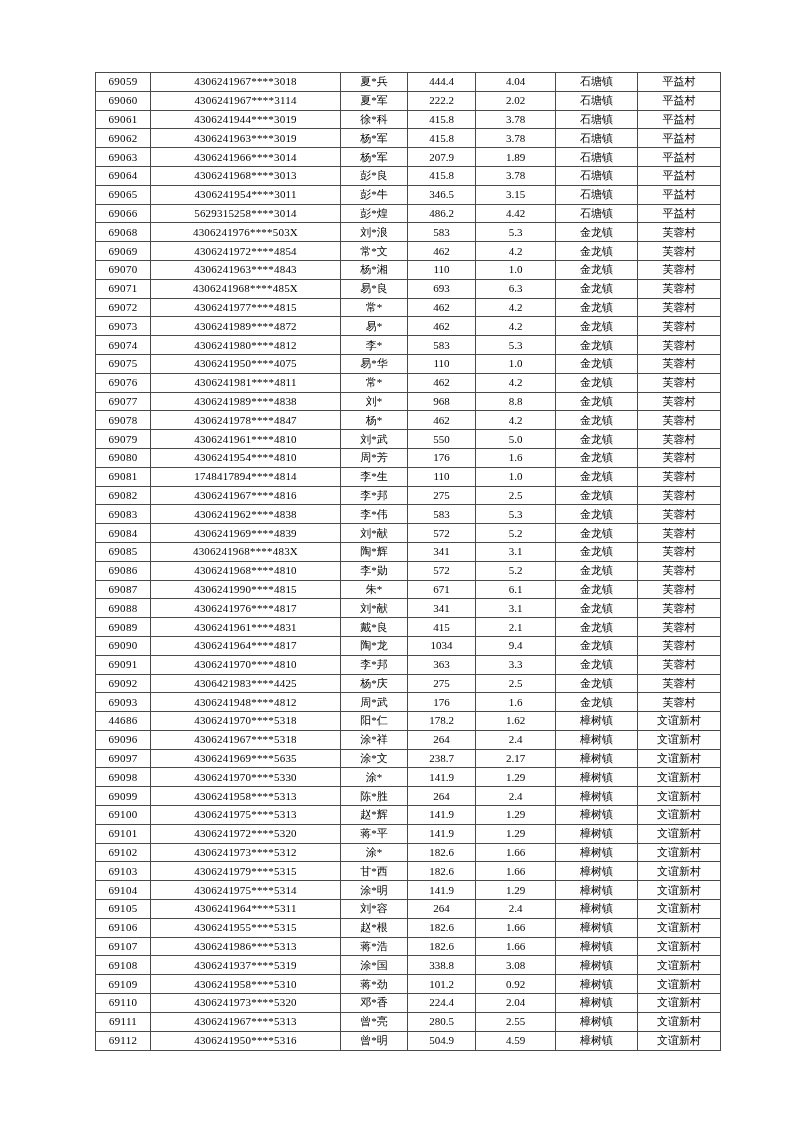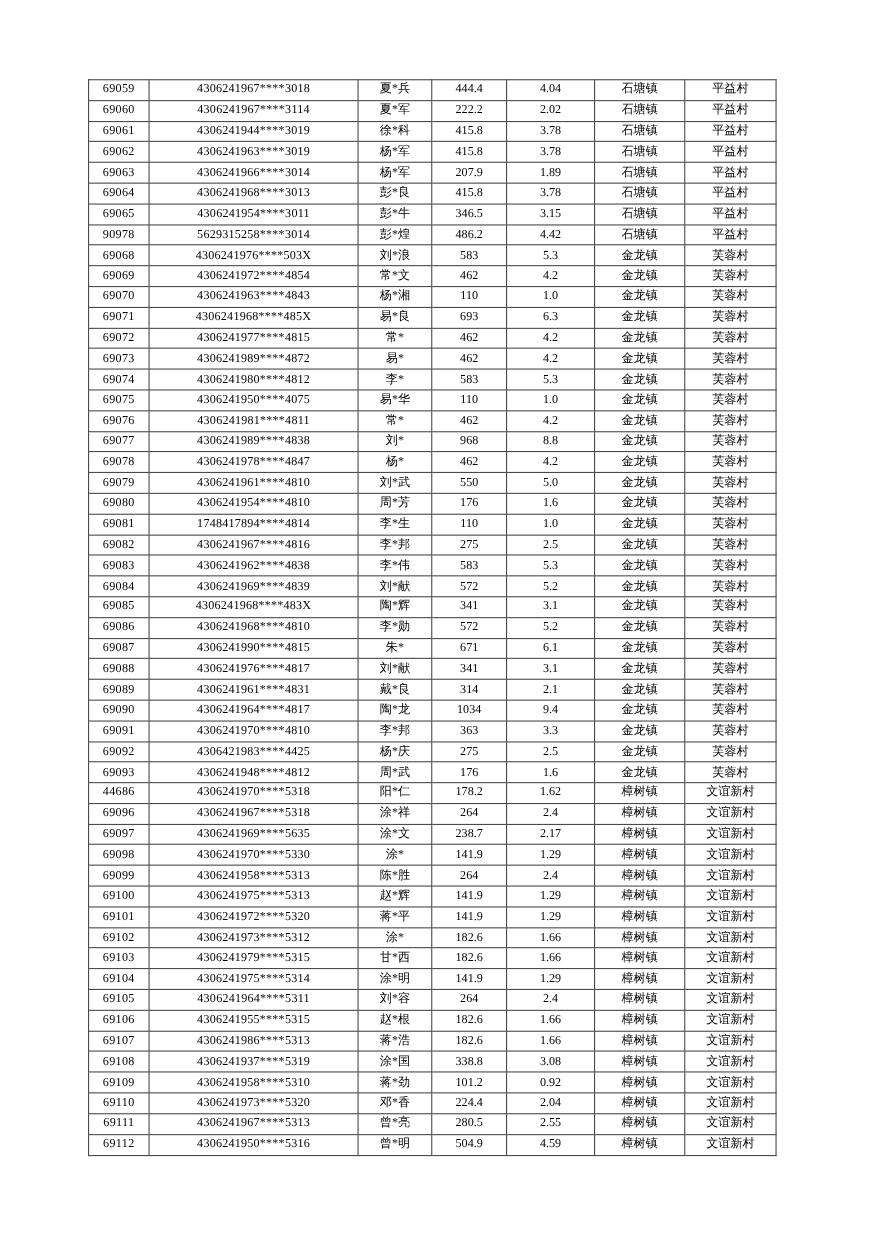--- a/index.html
+++ b/index.html
@@ -15,21 +15,21 @@
   }
   .page {
     position: relative;
     width: 794px;
     height: 1122px;
     background: #ffffff;
     overflow: hidden;
   }
   table.data-table {
     position: absolute;
-    left: 80px;
+    left: 95px;
     top: 72px;
     width: 625px;
     height: 979px;
     border-collapse: collapse;
     table-layout: fixed;
   }
   table.data-table td {
     border: 1px solid #4a4a4a;
     font-size: 11px;
     text-align: center;
@@ -114,21 +114,21 @@
         <tr>
           <td class="col-serial">69065</td>
           <td class="col-id">4306241954****3011</td>
           <td class="col-name">彭*牛</td>
           <td class="col-amount">346.5</td>
           <td class="col-area">3.15</td>
           <td class="col-town">石塘镇</td>
           <td class="col-village">平益村</td>
         </tr>
         <tr>
-          <td class="col-serial">90978</td>
+          <td class="col-serial">69066</td>
           <td class="col-id">5629315258****3014</td>
           <td class="col-name">彭*煌</td>
           <td class="col-amount">486.2</td>
           <td class="col-area">4.42</td>
           <td class="col-town">石塘镇</td>
           <td class="col-village">平益村</td>
         </tr>
         <tr>
           <td class="col-serial">69068</td>
           <td class="col-id">4306241976****503X</td>
@@ -315,21 +315,21 @@
           <td class="col-name">刘*献</td>
           <td class="col-amount">341</td>
           <td class="col-area">3.1</td>
           <td class="col-town">金龙镇</td>
           <td class="col-village">芙蓉村</td>
         </tr>
         <tr>
           <td class="col-serial">69089</td>
           <td class="col-id">4306241961****4831</td>
           <td class="col-name">戴*良</td>
-          <td class="col-amount">314</td>
+          <td class="col-amount">415</td>
           <td class="col-area">2.1</td>
           <td class="col-town">金龙镇</td>
           <td class="col-village">芙蓉村</td>
         </tr>
         <tr>
           <td class="col-serial">69090</td>
           <td class="col-id">4306241964****4817</td>
           <td class="col-name">陶*龙</td>
           <td class="col-amount">1034</td>
           <td class="col-area">9.4</td>

